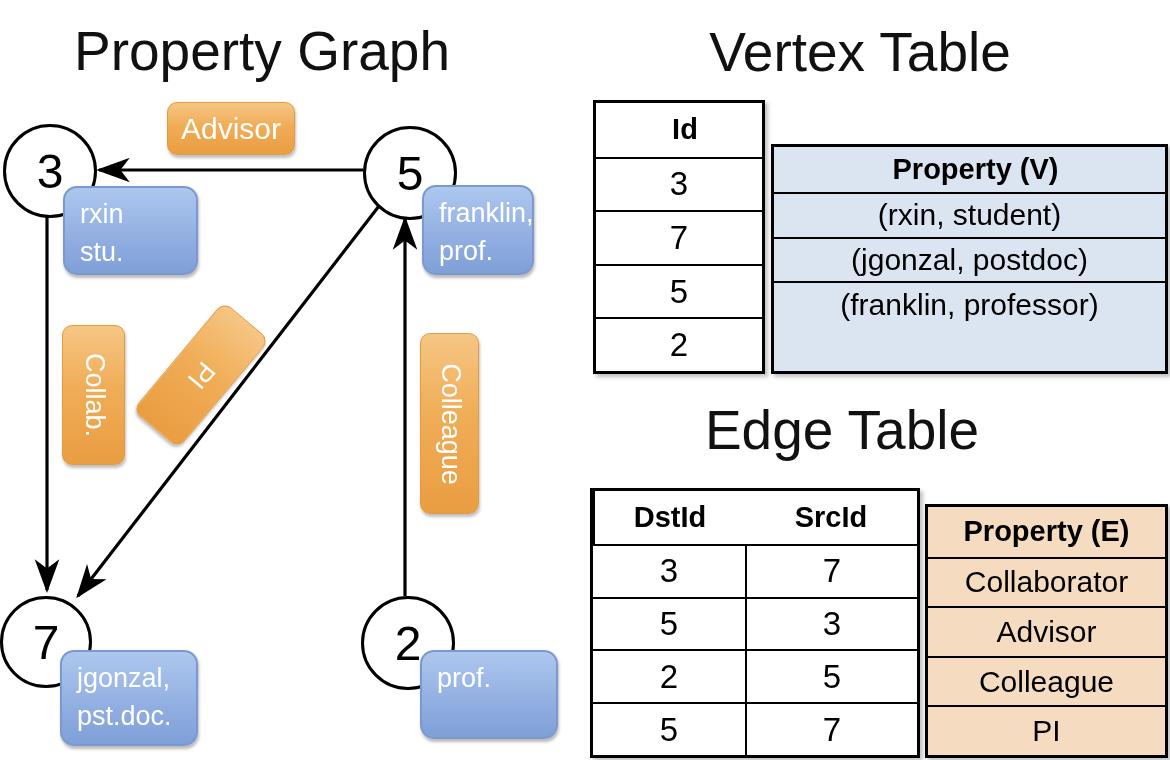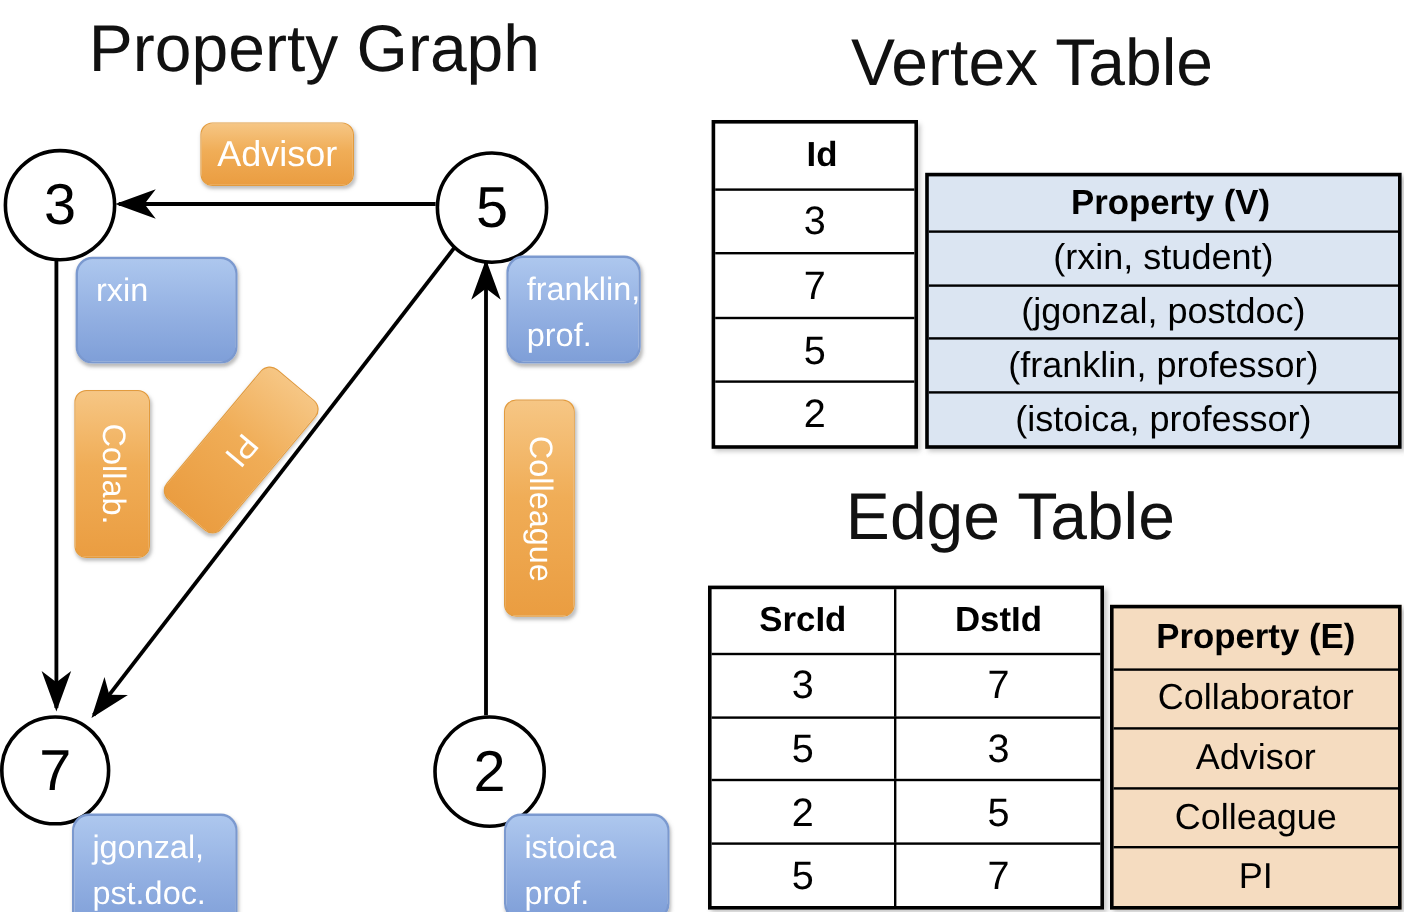--- a/index.html
+++ b/index.html
@@ -5,21 +5,21 @@
   html,body{margin:0;padding:0;background:#fff;}
   .stage{
     position:relative;width:1170px;height:760px;overflow:hidden;background:#ffffff;
     font-family:"Liberation Sans", sans-serif;color:#000;
   }
   
   .g-title{
     position:absolute;transform:translateX(-50%);
     font-size:55px;font-weight:300;letter-spacing:0px;color:#111;white-space:nowrap;
   }
-  .t-main{left:262px;top:8px;}
+  .t-main{left:262px;top:19px;}
   .t-vertex{left:860px;top:20px;}
   .t-edge{left:842px;top:398px;}
 
   
   svg.edges{position:absolute;left:0;top:0;width:580px;height:760px;z-index:1;}
   svg.edges line{stroke:#000;stroke-width:3.2px;}
 
   
   .node{
     position:absolute;border:3.5px solid #000;border-radius:50%;background:#fff;
@@ -51,21 +51,21 @@
   .l-collab{left:62px;top:325px;width:61px;height:138px;}
   .l-colleague{left:420px;top:333px;width:57px;height:179px;}
   .l-pi{left:171px;top:304px;width:58px;height:140px;transform:rotate(40deg);}
 
   
   .vbox{
     position:absolute;z-index:4;border-radius:14px;
     background:linear-gradient(180deg,#adc7ee 0%,#93b0e2 55%,#7f9fd8 100%);
     border:2px solid #7b99cf;
     box-shadow:1px 2.5px 3px rgba(120,120,120,.5);
-    color:#fff;font-size:27px;line-height:38px;padding:7px 0 0 15px;box-sizing:border-box;margin-top:28px;
+    color:#fff;font-size:27px;line-height:38px;padding:7px 0 0 15px;box-sizing:border-box;
   }
   .b-rxin{left:63px;top:186px;width:135px;height:89px;}
   .b-franklin{left:422px;top:185px;width:112px;height:90px;}
   .b-jgonzal{left:60px;top:650px;width:138px;height:96px;}
   .b-istoica{left:420px;top:650px;width:138px;height:89px;}
   .vbox div{white-space:nowrap;}
 
   
   .tbl{position:absolute;display:flex;}
   .vtable{left:593px;top:100px;width:575px;height:274px;gap:6px;}
@@ -132,55 +132,54 @@
   </div>
   <div class="elabel l-pi">
     <span class="vlabel">PI</span>
   </div>
   <div class="elabel l-colleague">
     <span class="vlabel">Colleague</span>
   </div>
 
   <div class="vbox b-rxin">
     <div>rxin</div>
+    <div>stu.</div>
   </div>
   <div class="vbox b-franklin">
     <div>franklin,</div>
     <div>prof.</div>
   </div>
   <div class="vbox b-jgonzal">
     <div>jgonzal,</div>
     <div>pst.doc.</div>
   </div>
   <div class="vbox b-istoica">
-    <div>istoica</div>
     <div>prof.</div>
   </div>
 
   <div class="tbl vtable">
     <div class="subtable v-id">
       <div class="cell head">Id</div>
       <div class="cell num">3</div>
       <div class="cell num">7</div>
       <div class="cell num">5</div>
       <div class="cell num">2</div>
     </div>
     <div class="subtable v-prop">
       <div class="cell head">Property (V)</div>
       <div class="cell">(rxin, student)</div>
       <div class="cell">(jgonzal, postdoc)</div>
       <div class="cell">(franklin, professor)</div>
-      <div class="cell">(istoica, professor)</div>
     </div>
   </div>
 
   <div class="tbl etable">
     <div class="subtable e-ids">
+      <div class="cell head dst">DstId</div>
       <div class="cell head">SrcId</div>
-      <div class="cell head dst">DstId</div>
       <div class="cell num">3</div>
       <div class="cell num dst">7</div>
       <div class="cell num">5</div>
       <div class="cell num dst">3</div>
       <div class="cell num">2</div>
       <div class="cell num dst">5</div>
       <div class="cell num">5</div>
       <div class="cell num dst">7</div>
     </div>
     <div class="subtable e-prop">

